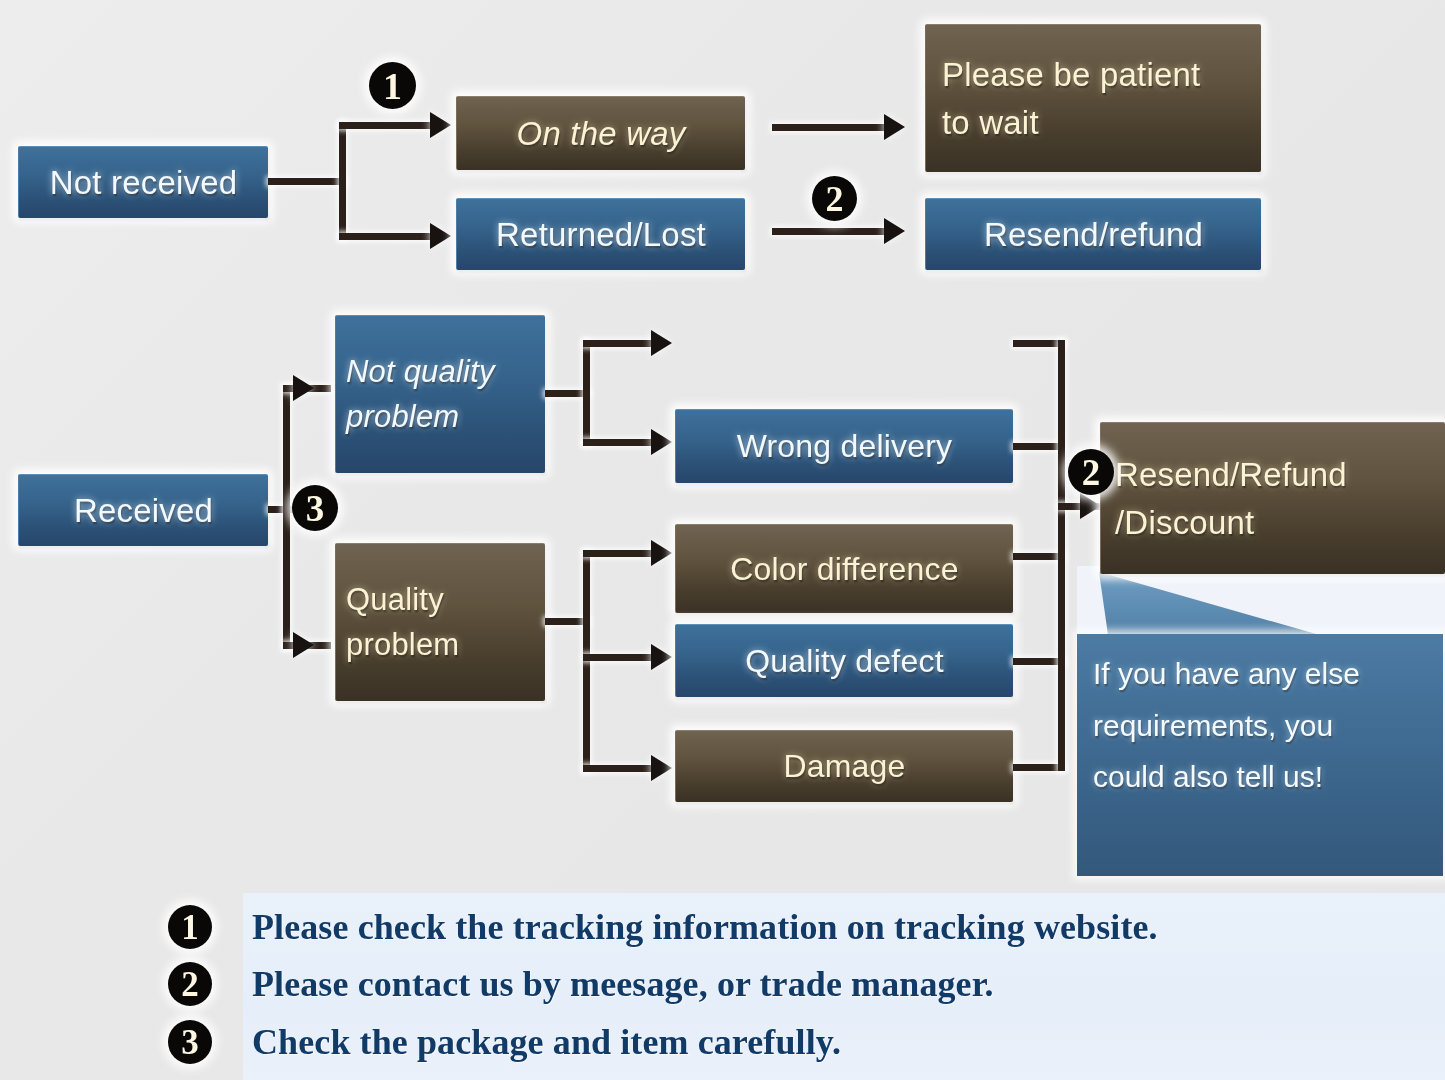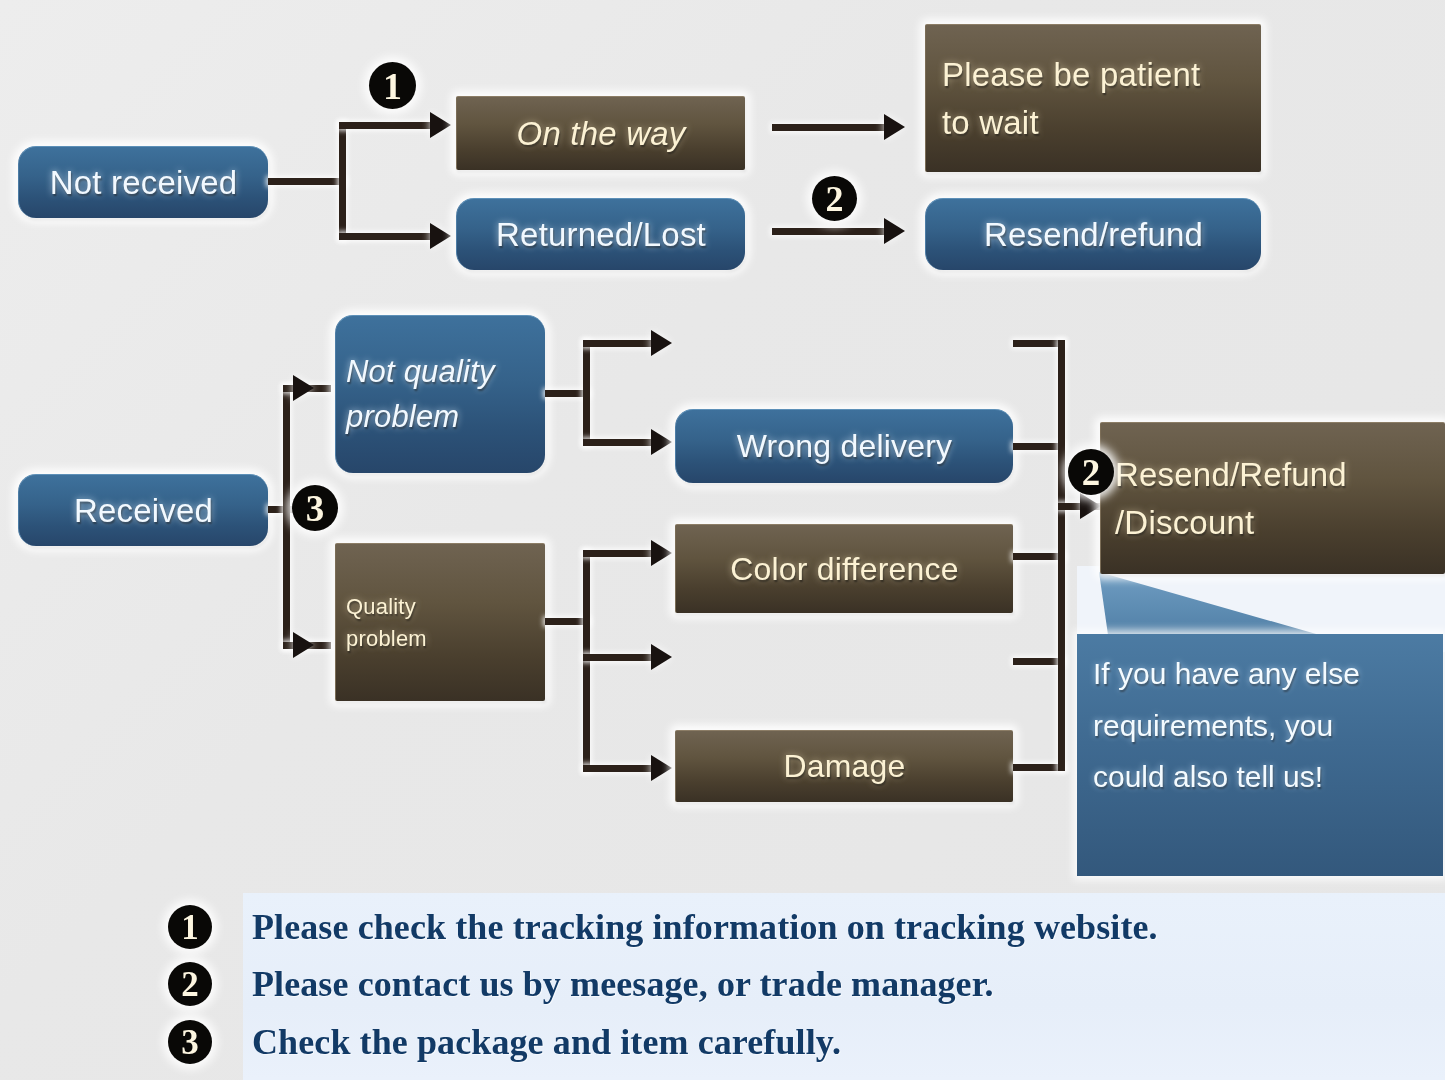--- a/index.html
+++ b/index.html
@@ -31,21 +31,20 @@
     display: block;
     width: 100%;
     line-height: 1.45;
   }
   .node.blue {
     background: linear-gradient(180deg, #3e719c 0%, #35628a 42%, #2c5278 72%, #27466a 100%);
     border-top: 1px solid #5d90b8;
     border-left: 1px solid #4d7da6;
     color: #f2f9ff;
     text-shadow: 0 0 7px rgba(220,240,255,.75), 1px 2px 2px rgba(0,0,0,.55);
-    border-radius: 18px;
   }
   .node.brown {
     background: linear-gradient(180deg, #6f6351 0%, #60543f 38%, #4a3f2e 72%, #3a3125 100%);
     border-top: 1px solid #8c7d66;
     border-left: 1px solid #7b6d57;
     color: #fcf2d4;
     text-shadow: 0 0 7px rgba(255,240,200,.55), 1px 2px 2px rgba(0,0,0,.6);
   }
   .center { justify-content: center; text-align: center; }
   .leftal { justify-content: flex-start; text-align: left; }
@@ -216,21 +215,21 @@
     </span>
   </div>
 
   <div class="ln h" style="left:545px; top:390px; width:45px;"></div>
   <div class="ln v" style="left:583px; top:340px; height:106px;"></div>
   <div class="ln h" style="left:583px; top:340px; width:72px;"></div>
   <div class="arrow" style="left:651px; top:330px;"></div>
   <div class="ln h" style="left:583px; top:439px; width:72px;"></div>
   <div class="arrow" style="left:651px; top:429px;"></div>
 
-  <div class="node brown leftal" style="left:335px; top:543px; width:210px; height:158px; padding:0 10px; font-size:22px;">
+  <div class="node brown leftal" style="left:335px; top:543px; width:210px; height:158px; padding:0 10px; font-size:31px;">
     <span class="lbl">
       <span>Quality</span><br>
       <span>problem</span>
     </span>
   </div>
 
   <div class="ln h" style="left:545px; top:618px; width:45px;"></div>
   <div class="ln v" style="left:583px; top:550px; height:222px;"></div>
   <div class="ln h" style="left:583px; top:550px; width:72px;"></div>
   <div class="arrow" style="left:651px; top:540px;"></div>
@@ -238,20 +237,23 @@
   <div class="arrow" style="left:651px; top:644px;"></div>
   <div class="ln h" style="left:583px; top:765px; width:72px;"></div>
   <div class="arrow" style="left:651px; top:755px;"></div>
 
   <div class="node blue center" style="left:675px; top:409px; width:338px; height:74px; font-size:32px;">
     <span class="lbl">Wrong delivery</span>
   </div>
   <div class="node brown center" style="left:675px; top:524px; width:338px; height:89px; font-size:32px;">
     <span class="lbl">Color difference</span>
   </div>
+  <div class="node blue center" style="left:675px; top:624px; width:338px; height:73px; font-size:32px;">
+    <span class="lbl">Quality defect</span>
+  </div>
   <div class="node brown center" style="left:675px; top:730px; width:338px; height:72px; font-size:32px;">
     <span class="lbl">Damage</span>
   </div>
 
   <div class="ln h" style="left:1013px; top:340px; width:52px;"></div>
   <div class="ln h" style="left:1013px; top:443px; width:52px;"></div>
   <div class="ln h" style="left:1013px; top:553px; width:52px;"></div>
   <div class="ln h" style="left:1013px; top:658px; width:52px;"></div>
   <div class="ln h" style="left:1013px; top:764px; width:52px;"></div>
   <div class="ln v" style="left:1058px; top:340px; height:431px;"></div>

